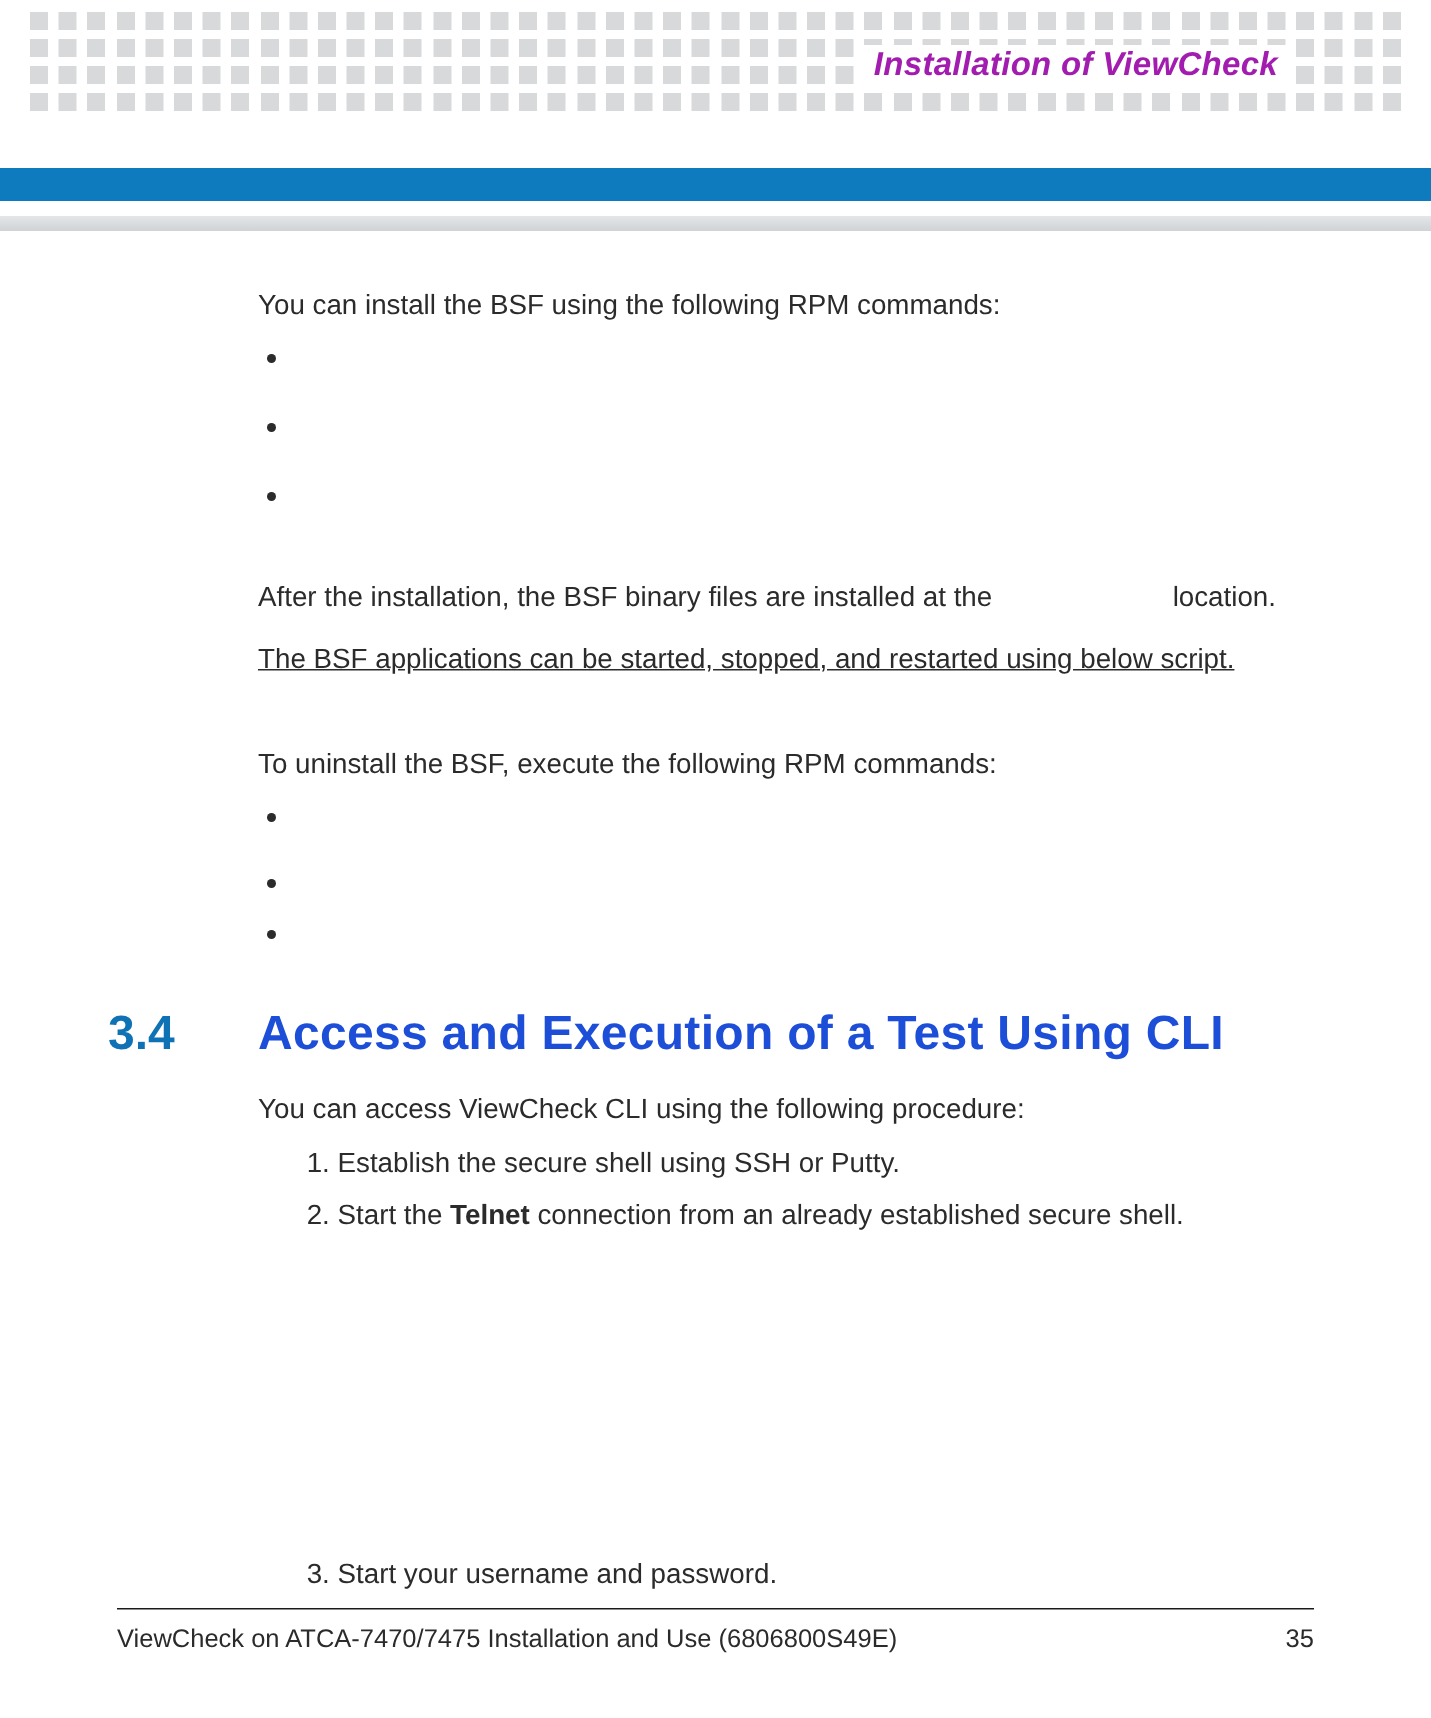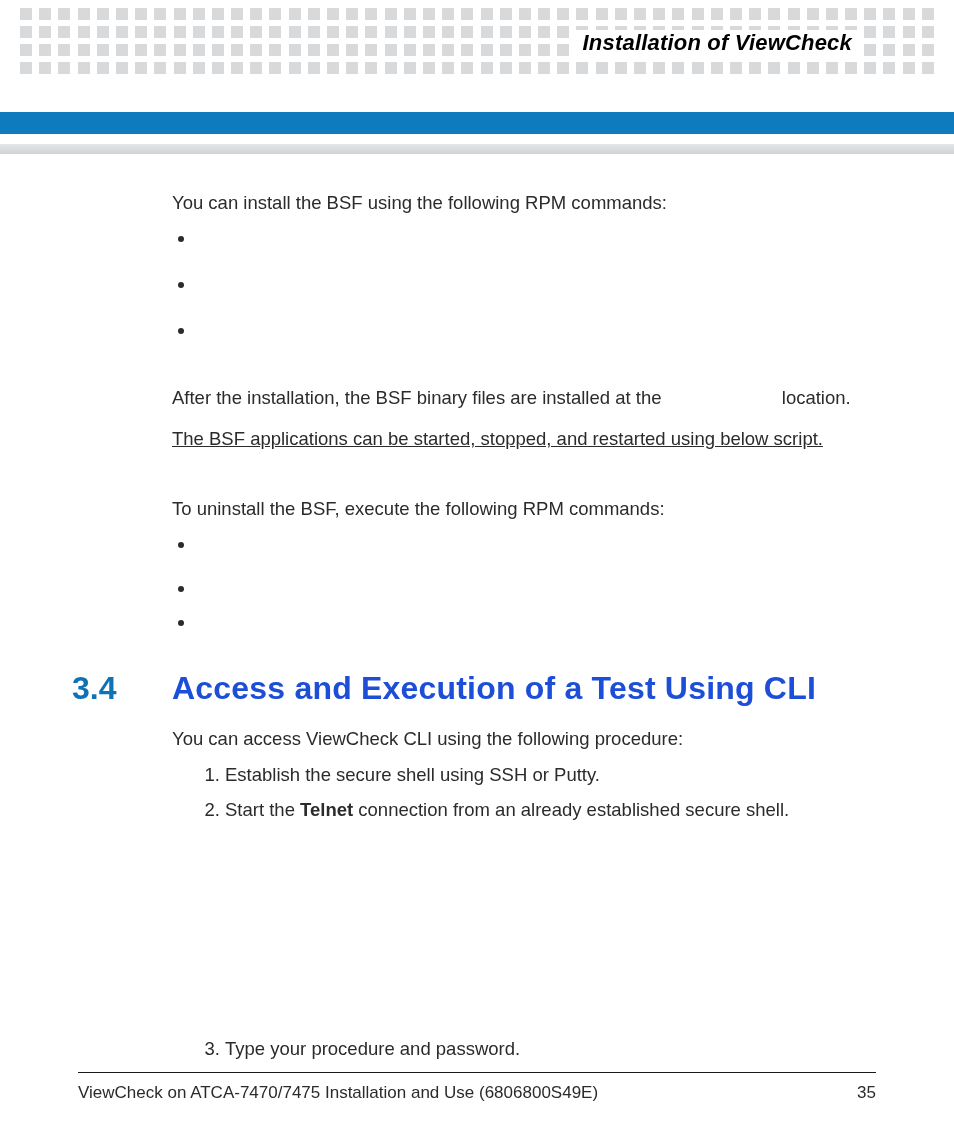--- a/index.html
+++ b/index.html
@@ -5,21 +5,21 @@
   * { box-sizing: border-box; margin: 0; padding: 0; }
   html, body { width: 954px; height: 1145px; background: #ffffff; font-family: "Myriad Pro","Segoe UI",Arial,sans-serif; color: #2b2b2b; }
   .page { position: relative; width: 954px; height: 1145px; }
   
   .dots { position: absolute; left: 0; right: 0; display: flex; justify-content: space-between; padding: 0 20px; }
   .dots span { width: 12px; height: 12px; background: #d7d9db; }
   .row1 { top: 8px; }
   .row2 { top: 26px; }
   .row3 { top: 44px; }
   .row4 { top: 62px; }
-  .header-title { position: absolute; top: 30px; right: 92px; font-size: 22px; font-weight: 700; font-style: italic; color: #000000; background: #fff; padding: 0 10px; letter-spacing: .2px; }
+  .header-title { position: absolute; top: 30px; right: 92px; font-size: 22px; font-weight: 700; font-style: italic; color: #a21caf; background: #fff; padding: 0 10px; letter-spacing: .2px; }
   .blue-bar { position: absolute; top: 112px; left: 0; right: 0; height: 22px; background: #0e7bbf; }
   .grey-bar { position: absolute; top: 144px; left: 0; right: 0; height: 10px; background: linear-gradient(#e4e6e8,#cfd3d6); }
   .content { position: absolute; top: 190px; left: 172px; right: 86px; font-size: 18.5px; line-height: 1.45; }
   .para { margin-bottom: 8px; }
   ul.bullets { list-style: disc; padding-left: 24px; margin: 2px 0 22px 0; }
   ul.bullets li { height: 46px; }
   ul.bullets.tight li { height: 34px; }
   ul.bullets.tight li:first-child { height: 44px; }
   .gap-para { margin-top: 4px; }
   .gap-para2 { margin-top: 14px; text-decoration: underline; }
@@ -277,21 +277,21 @@
     <p class="para proc-intro">You can access ViewCheck CLI using the following procedure:</p>
 
     <ol class="steps">
       <li>
         <span>Establish the secure shell using SSH or Putty.</span>
       </li>
       <li>
         <span>Start the </span><span class="strong">Telnet</span><span> connection from an already established secure shell.</span>
       </li>
       <li class="step3">
-        <span>Type your procedure and password.</span>
+        <span>Start your username and password.</span>
       </li>
     </ol>
 
   </div>
 
   <div class="footer">
     <span>ViewCheck on ATCA-7470/7475 Installation and Use (6806800S49E)</span>
     <span>35</span>
   </div>
 

